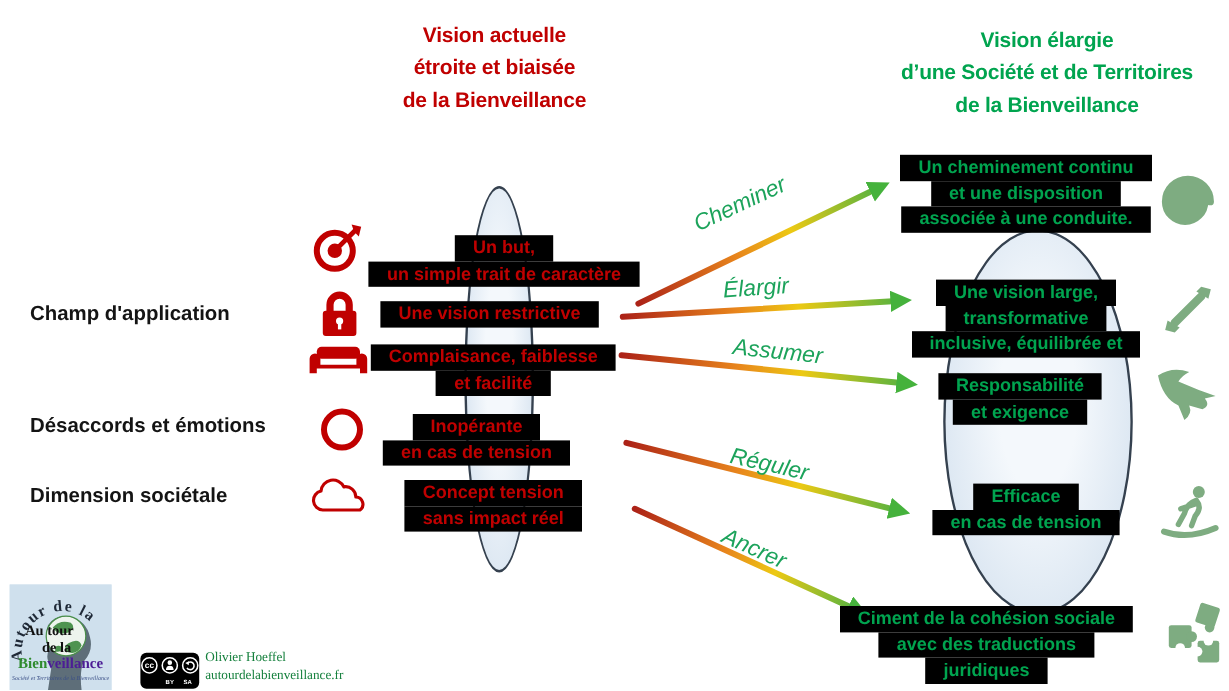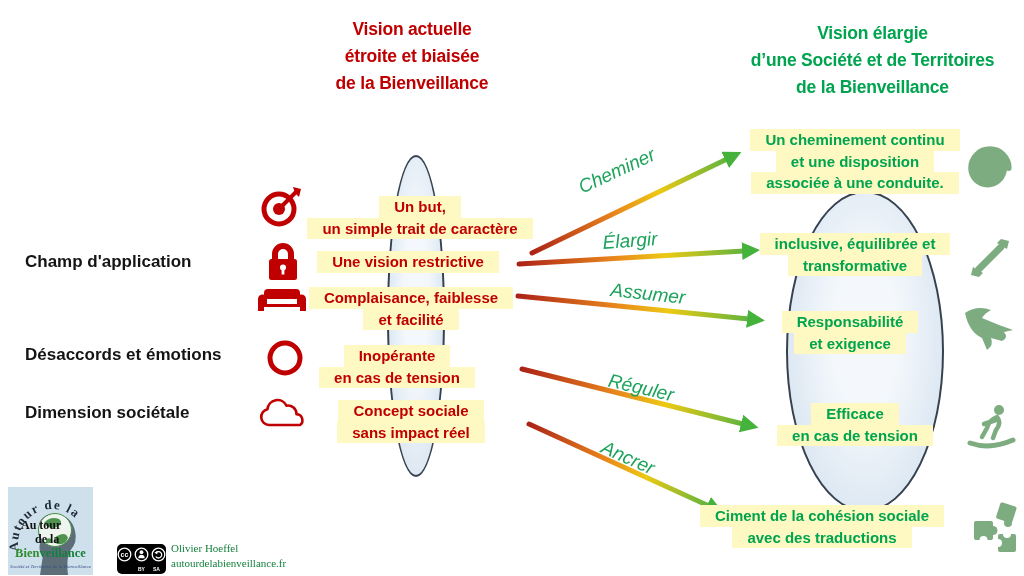--- a/index.html
+++ b/index.html
@@ -10,35 +10,35 @@
   .big-title{position:absolute;text-align:center;font-weight:bold;font-size:17.5px;
              line-height:27px;letter-spacing:-0.2px;}
   .title-red{color:#C00000;}
   .title-green{color:#00A44F;}
   
   .cat{position:absolute;left:25px;font-weight:bold;font-size:17px;color:#141414;
        line-height:22px;white-space:nowrap;}
   
   .hlblock{position:absolute;text-align:center;font-weight:bold;font-size:15px;line-height:21.5px;}
   .hlblock div{line-height:21.5px;}
-  .hl{background:#fef9c3;padding:0 15px;display:inline-block;}
+  .hl{background:#000000;padding:0 15px;display:inline-block;}
   .red-t{color:#C00000;}
   .green-t{color:#00A44F;}
   
   .lens{position:absolute;border-radius:50%;border:2.5px solid #35414f;
         background:radial-gradient(ellipse at 50% 45%, #f4f8fc 30%, #dce7f2 75%, #cfdceb 100%);}
   
   .arrow-label{position:absolute;color:#1CA35B;font-style:italic;font-size:19px;
                white-space:nowrap;}
   
   .logo-box{position:absolute;left:8px;top:487px;width:85px;height:88px;background:#cfe0ed;}
   .logo-text{position:absolute;font-family:"Liberation Serif",serif;color:#111;}
   .brand{font-family:"Liberation Serif",serif;font-weight:bold;font-size:12.5px;white-space:nowrap;}
   .brand .b1{color:#2e8b2e;margin-top:31px;}
-  .brand .b2{color:#15803d;}
+  .brand .b2{color:#4c1d95;}
   .tagline{position:absolute;left:0;top:77px;width:85px;text-align:center;
            font-family:"Liberation Serif",serif;font-style:italic;font-size:5px;color:#3a4f86;}
   .cc-badge{position:absolute;left:117px;top:544px;width:49px;height:30px;background:#000;
             border-radius:5px;display:flex;align-items:flex-start;justify-content:center;
             gap:2px;padding-top:3px;box-sizing:border-box;}
   .cc-label{position:absolute;color:#fff;font-size:5px;font-weight:bold;bottom:2px;}
   .author{position:absolute;font-family:Liberation Serif, serif;font-size:11px;color:#15803d;
           line-height:15px;white-space:nowrap;}
   svg{display:block;}
 </style>
@@ -97,21 +97,21 @@
   </div>
   <div class="hlblock" style="left:301px;top:287px;width:220px;">
     <div><span class="hl red-t">Complaisance, faiblesse</span></div>
     <div><span class="hl red-t">et facilité</span></div>
   </div>
   <div class="hlblock" style="left:297px;top:345px;width:200px;">
     <div><span class="hl red-t">Inopérante</span></div>
     <div><span class="hl red-t">en cas de tension</span></div>
   </div>
   <div class="hlblock" style="left:311px;top:400px;width:200px;">
-    <div><span class="hl red-t">Concept sociale</span></div>
+    <div><span class="hl red-t">Concept tension</span></div>
     <div><span class="hl red-t">sans impact réel</span></div>
   </div>
 
   <svg class="abs" style="left:0;top:0;" width="1024" height="576" viewBox="0 0 1024 576">
     <defs>
       <marker id="ah" markerWidth="4.2" markerHeight="4" refX="0.4" refY="1.8" orient="auto" markerUnits="strokeWidth">
         <path d="M0,0 L3.6,1.8 L0,3.6 Z" fill="#45B23C"></path>
       </marker>
       <linearGradient id="ag0" gradientUnits="userSpaceOnUse" x1="532" y1="253" x2="727" y2="159">
         <stop offset="0" stop-color="#AC2217"></stop>
@@ -156,34 +156,36 @@
   <div class="arrow-label" style="left:648px;top:294px;transform:translate(-50%,-50%) rotate(6deg);">Assumer</div>
   <div class="arrow-label" style="left:641px;top:388px;transform:translate(-50%,-50%) rotate(13deg);">Réguler</div>
   <div class="arrow-label" style="left:628px;top:458px;transform:translate(-50%,-50%) rotate(24deg);">Ancrer</div>
 
   <div class="hlblock" style="left:745px;top:129px;width:220px;">
     <div><span class="hl green-t">Un cheminement continu</span></div>
     <div><span class="hl green-t">et une disposition</span></div>
     <div><span class="hl green-t">associée à une conduite.</span></div>
   </div>
   <div class="hlblock" style="left:745px;top:233px;width:220px;">
+    <div><span class="hl green-t">Une vision large,</span></div>
+    <div><span class="hl green-t">transformative</span></div>
     <div><span class="hl green-t">inclusive, équilibrée et</span></div>
-    <div><span class="hl green-t">transformative</span></div>
   </div>
   <div class="hlblock" style="left:750px;top:311px;width:200px;">
     <div><span class="hl green-t">Responsabilité</span></div>
     <div><span class="hl green-t">et exigence</span></div>
   </div>
   <div class="hlblock" style="left:755px;top:403px;width:200px;">
     <div><span class="hl green-t">Efficace</span></div>
     <div><span class="hl green-t">en cas de tension</span></div>
   </div>
   <div class="hlblock" style="left:692px;top:505px;width:260px;">
     <div><span class="hl green-t">Ciment de la cohésion sociale</span></div>
     <div><span class="hl green-t">avec des traductions</span></div>
+    <div><span class="hl green-t">juridiques</span></div>
   </div>
 
   <svg class="abs" style="left:961px;top:141px;" width="56" height="56" viewBox="0 0 60 60">
     <path d="M31 29 a2.5 2.5 0 0 1 -5 0 a5 5 0 0 1 10 0 a7.5 7.5 0 0 1 -15 0 a10 10 0 0 1 20 0 a12.5 12.5 0 0 1 -25 0 a15 15 0 0 1 30 0 a17.5 17.5 0 0 1 -35 0 a20 20 0 0 1 40 0" fill="none" stroke="#7EAC81" stroke-width="6.5" stroke-linecap="round"></path>
   </svg>
   <svg class="abs" style="left:965px;top:233px;" width="50" height="50" viewBox="0 0 50 50">
     <line x1="14" y1="36" x2="36" y2="14" stroke="#7EAC81" stroke-width="7" stroke-linecap="round"></line>
     <path d="M40 2 l8 2 -2 8 -10 -6 z" fill="#7EAC81" transform="translate(-4,4)"></path>
     <path d="M10 48 l-8 -2 2 -8 10 6 z" fill="#7EAC81" transform="translate(4,-4)"></path>
   </svg>

